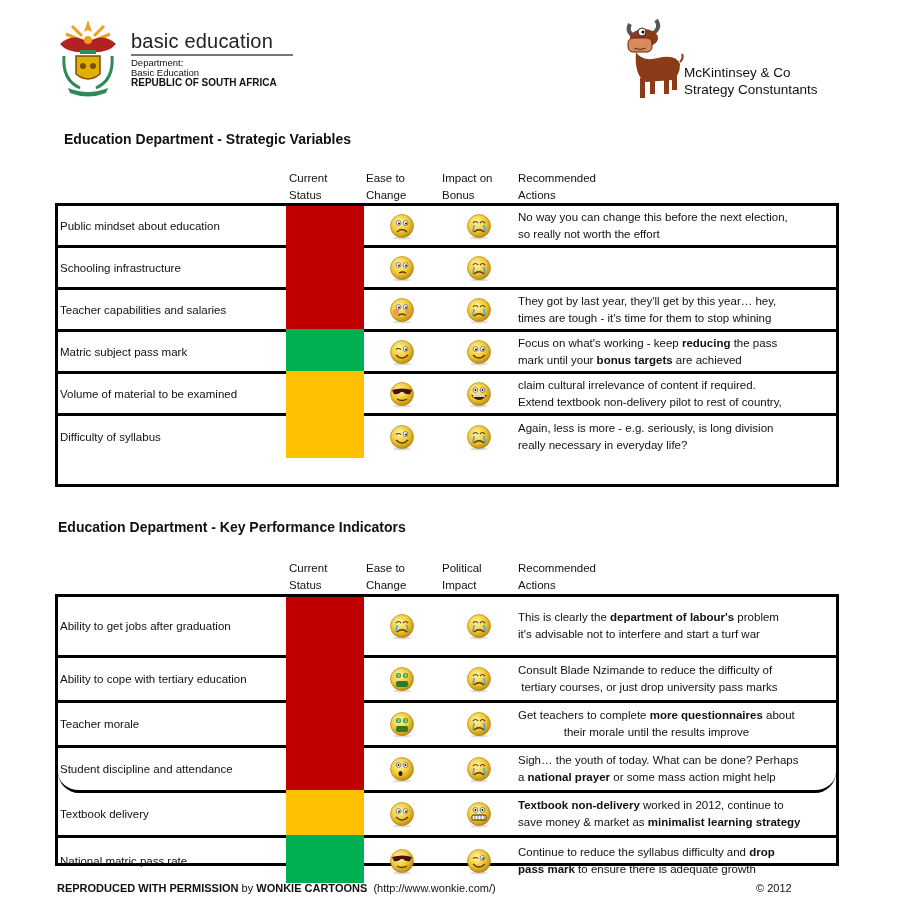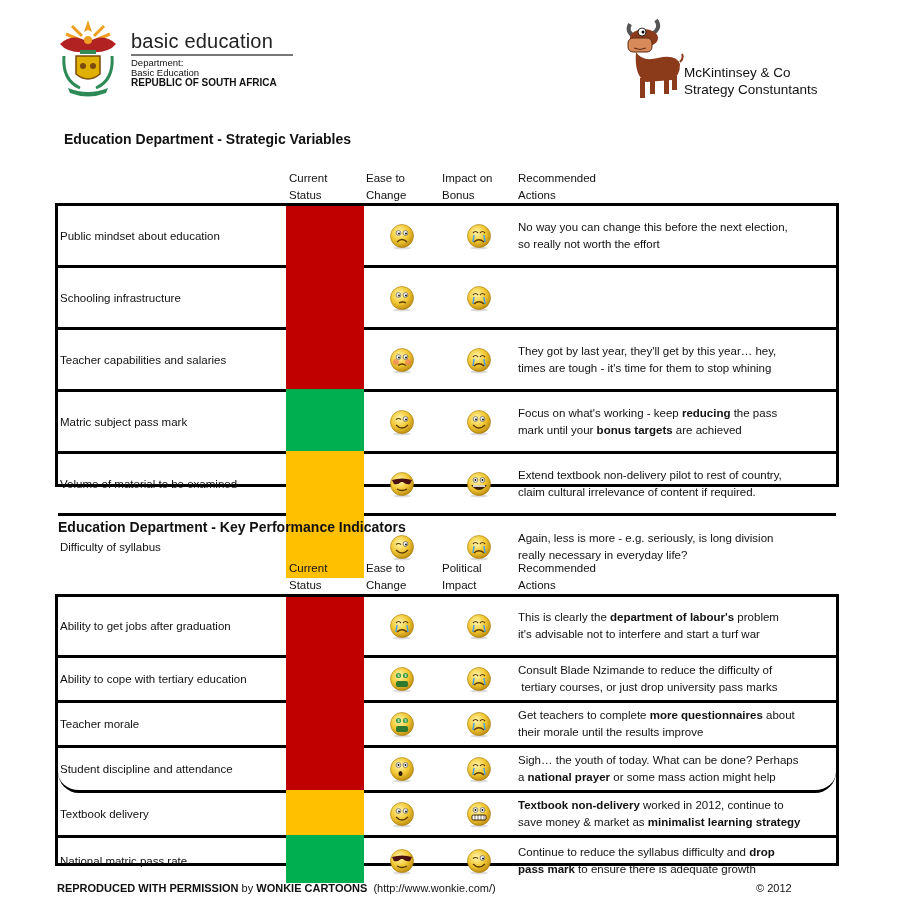--- a/index.html
+++ b/index.html
@@ -19,21 +19,21 @@
   .consult { left:684px; top:64px; font-size:13.5px; line-height:17px; color:#111; }
 
   
   .section-title { font-size:14px; font-weight:bold; color:#111; }
 
   
   .colhead { font-size:11.5px; line-height:17px; color:#111; }
 
   
   .tbl { left:55px; width:784px; border:3px solid #000; box-sizing:border-box; }
-  .row { position:relative; height:62px; border-bottom:3px solid #000; box-sizing:border-box; }
+  .row { position:relative; height:42px; border-bottom:3px solid #000; box-sizing:border-box; }
   .row:last-child { border-bottom:none; }
   .label { position:absolute; left:2px; top:0; bottom:0; display:flex; align-items:center;
            font-size:11.5px; color:#111; }
   .status { position:absolute; left:228px; width:78px; top:-3px; bottom:-3px; }
   .row:first-child .status { top:0; }
   .row:last-child .status { bottom:0; }
   .face1 { position:absolute; left:330px; top:50%; transform:translateY(-50%); width:28px; height:28px; }
   .face2 { position:absolute; left:407px; top:50%; transform:translateY(-50%); width:28px; height:28px; }
   .actions { position:absolute; left:460px; top:0; bottom:0; display:flex; flex-direction:column; justify-content:center;
              font-size:11.5px; line-height:17px; color:#111; }
@@ -227,22 +227,22 @@
     <svg class="face2" viewBox="0 0 28 28">
         <use href="#face-base"></use>
         <circle cx="10.5" cy="10" r="2.4" fill="#fff" stroke="#555" stroke-width="0.7"></circle>
         <circle cx="17.5" cy="10" r="2.4" fill="#fff" stroke="#555" stroke-width="0.7"></circle>
         <circle cx="10.5" cy="10" r="0.9"></circle>
         <circle cx="17.5" cy="10" r="0.9"></circle>
         <path d="M6 15 Q14 25 22 15 Z" fill="#3a2000"></path>
         <path d="M8 16 H20" stroke="#fff" stroke-width="1.6"></path>
       </svg>
     <div class="actions">
+      <div>claim cultural irrelevance of content if required.</div>
       <div>Extend textbook non-delivery pilot to rest of country,</div>
-      <div>claim cultural irrelevance of content if required.</div>
     </div>
   </div>
 
   <div class="row">
     <div class="label">Difficulty of syllabus</div>
     <div class="status" style="background:#ffc000"></div>
     <svg class="face1" viewBox="0 0 28 28">
         <use href="#face-base"></use>
         <path d="M8 11.5 Q10.5 9.5 13 11.5" stroke="#5a3a00" stroke-width="1.2" fill="none"></path>
         <circle cx="17.5" cy="11" r="2.4" fill="#fff" stroke="#555" stroke-width="0.7"></circle>
@@ -320,21 +320,21 @@
         <path d="M8 11 Q10.5 8 13 11 M15 11 Q17.5 8 20 11" stroke="#5a3a00" stroke-width="1.2" fill="none"></path>
         <path d="M9 13 L8 20 M19 13 L20 20" stroke="#4aa0e0" stroke-width="1.5"></path>
         <path d="M9 20 Q14 15.5 19 20" stroke="#5a3a00" stroke-width="1.3" fill="none"></path>
       </svg>
     <div class="actions">
       <div>Consult Blade Nzimande to reduce the difficulty of</div>
       <div style="white-space:pre"> tertiary courses, or just drop university pass marks</div>
     </div>
   </div>
 
-  <div class="row" style="height:45px;">
+  <div class="row" style="height:45px;text-align:center;">
     <div class="label">Teacher morale</div>
     <div class="status" style="background:#c00000"></div>
     <svg class="face1" viewBox="0 0 28 28">
         <use href="#face-base"></use>
         <circle cx="10.5" cy="10.5" r="2.6" fill="#3c9a3c"></circle>
         <circle cx="17.5" cy="10.5" r="2.6" fill="#3c9a3c"></circle>
         <text x="10.5" y="12" font-size="4" text-anchor="middle" fill="#fff">$</text>
         <text x="17.5" y="12" font-size="4" text-anchor="middle" fill="#fff">$</text>
         <rect x="8" y="16" width="12" height="6" rx="2" fill="#2f7a2f"></rect>
       </svg>

